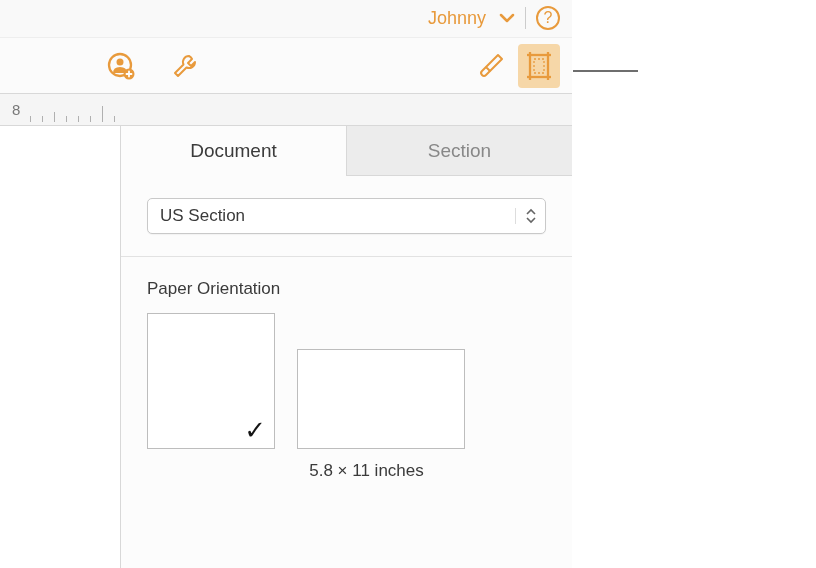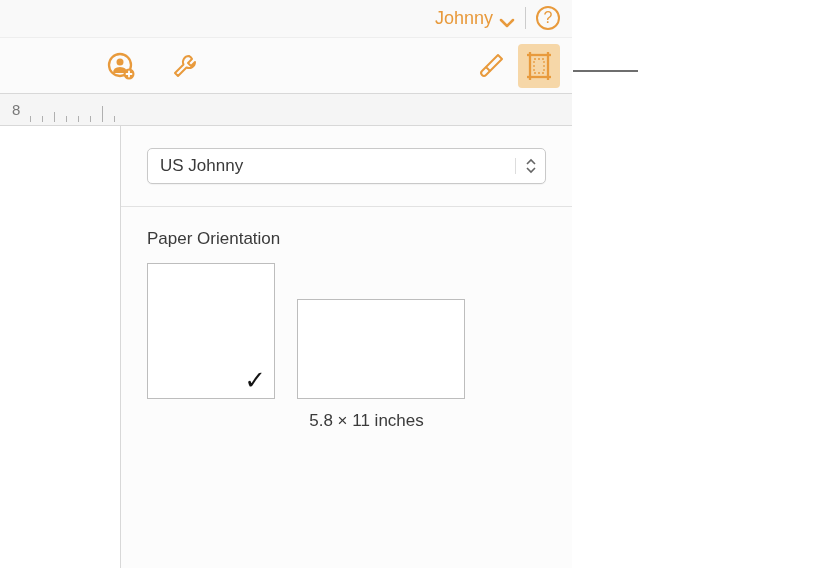--- a/index.html
+++ b/index.html
@@ -22,22 +22,22 @@
     .user-block {
       position: absolute;
       right: 12px;
       top: 6px;
       display: flex;
       align-items: center;
       gap: 10px;
     }
     .user-name-wrap {
       display: flex;
-      align-items: flex-end;
-      gap: 6px;
+      align-items: center;
+      gap: 13px;
       cursor: pointer;
     }
     .user-name {
       color: #e89a3c;
       font-size: 18px;
     }
     .user-caret svg { display:block; }
     .divider-v {
       width: 1px;
       height: 22px;
@@ -328,24 +328,32 @@
       <span style="left:90px; height:6px;"></span>
       <span style="left:102px; height:16px;"></span>
       <span style="left:114px; height:6px;"></span>
     </div>
   </div>
 </div>
 
 <div class="cols">
   <div class="pagecol"></div>
   <div class="inspector">
+    <div class="tabbar">
+      <div class="tab active">
+        <span>Document</span>
+      </div>
+      <div class="tab inactive">
+        <span>Section</span>
+      </div>
+    </div>
 
     <div class="section-body">
       <div class="dropdown">
-        <div class="dropdown-val">US Johnny</div>
+        <div class="dropdown-val">US Section</div>
         <div class="dropdown-arrows">
           <svg width="12" height="8" viewBox="0 0 12 8">
               <path d="M2 6 L6 2 L10 6" stroke="#666" stroke-width="1.6" fill="none"></path>
             </svg>
           <svg width="12" height="8" viewBox="0 0 12 8">
               <path d="M2 2 L6 6 L10 2" stroke="#666" stroke-width="1.6" fill="none"></path>
             </svg>
         </div>
       </div>
 

